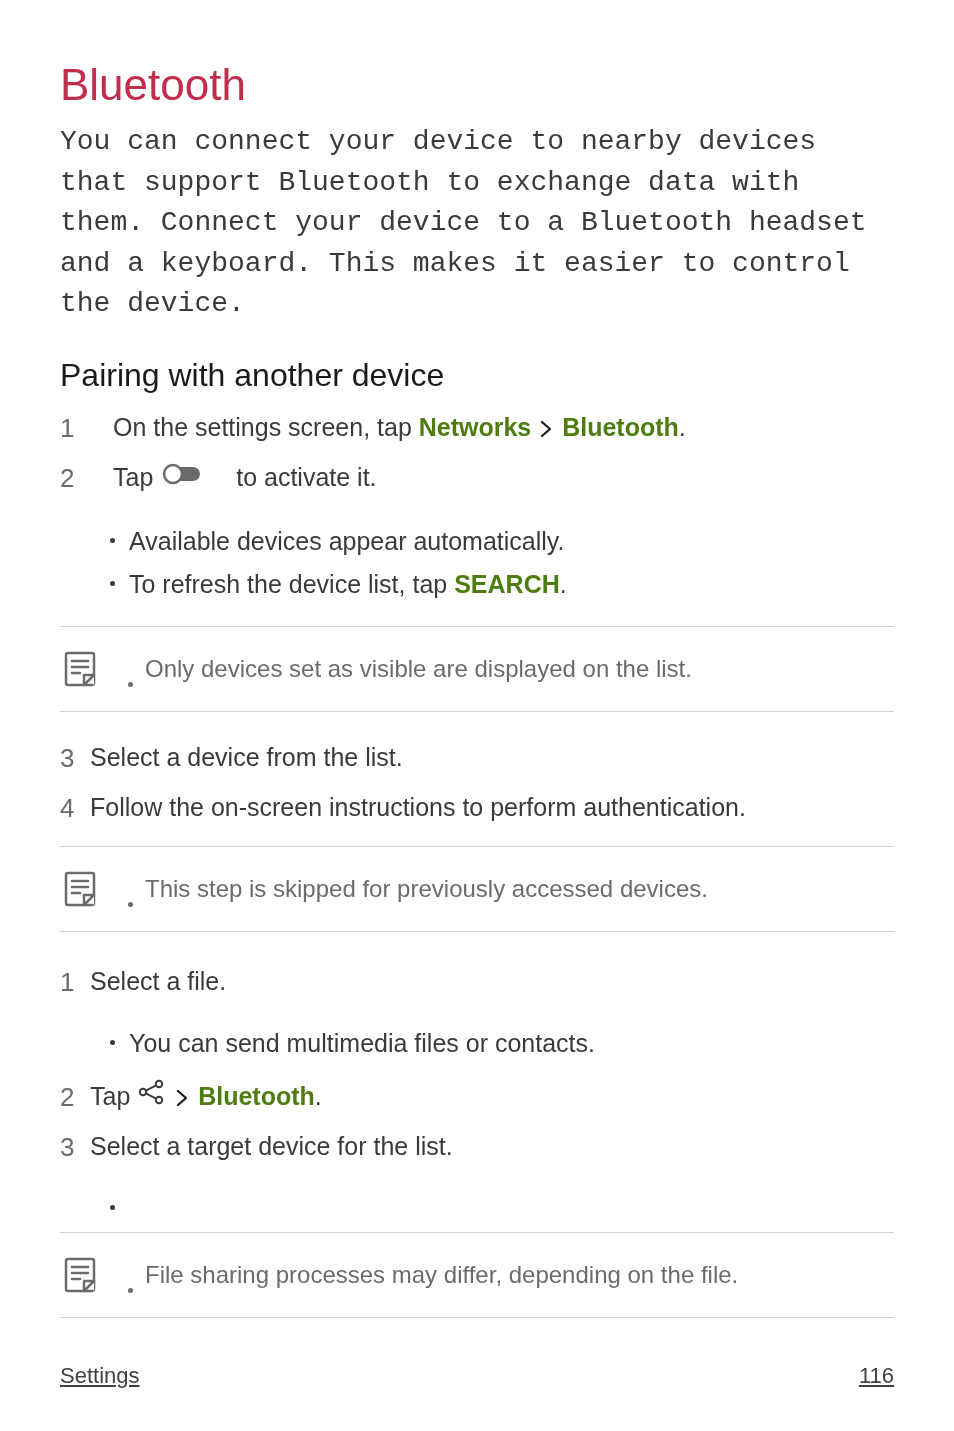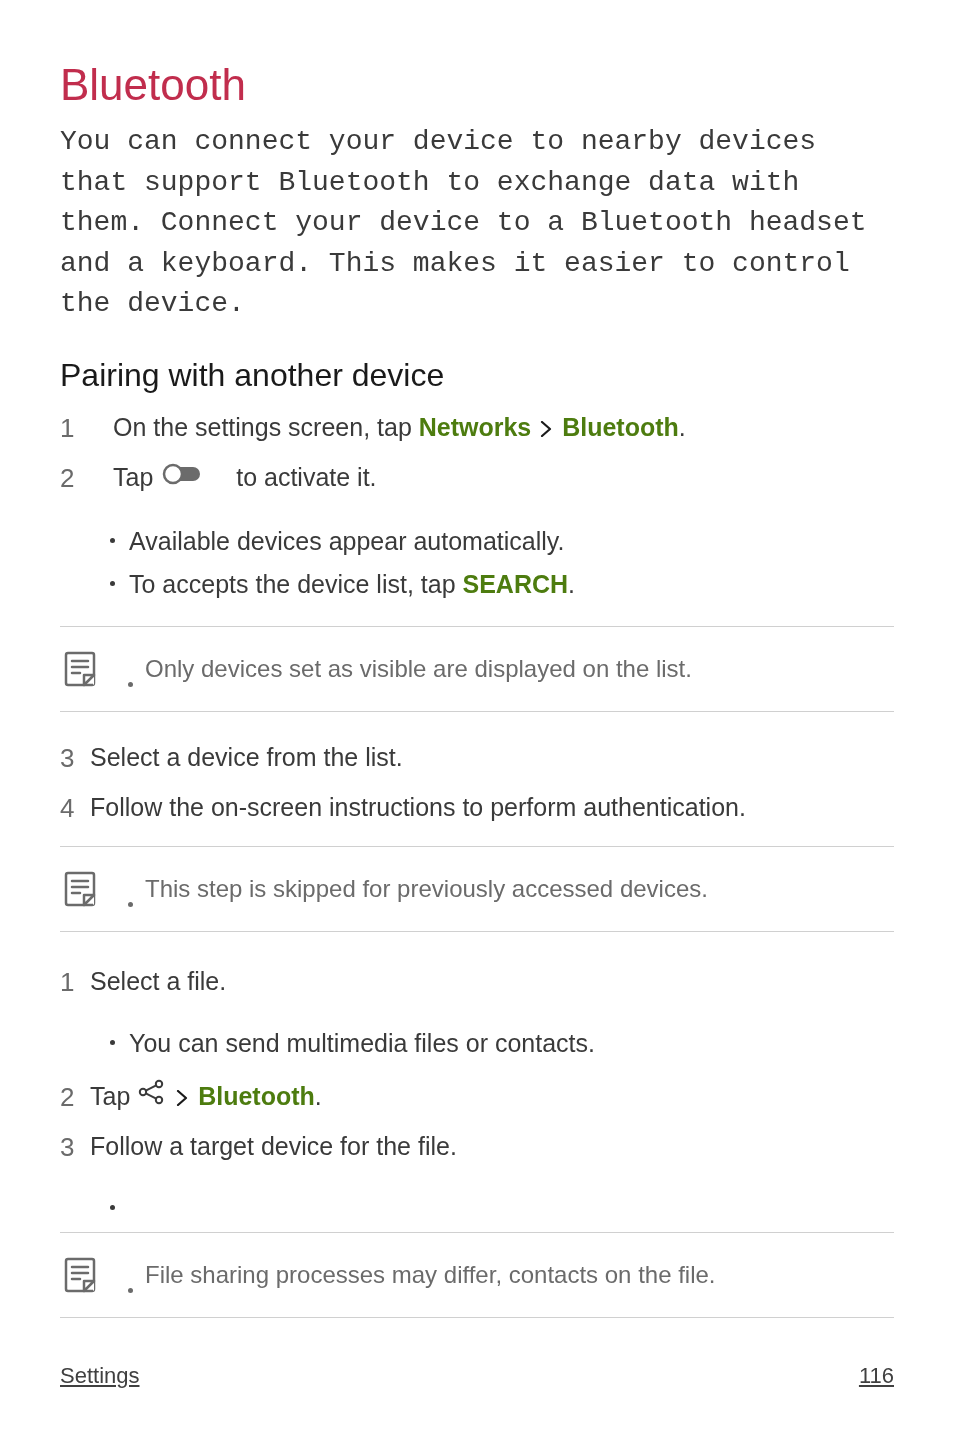--- a/index.html
+++ b/index.html
@@ -151,21 +151,21 @@
             <circle cx="13" cy="12" r="9" fill="#ffffff" stroke="#6b6b6b" stroke-width="2.5"></circle>
           </svg>
         </span><span class="step-text"> to activate it.</span>
         <ul class="sub-bullets">
           <li>
               <span class="dot"></span>
               <span>Available devices appear automatically.</span>
             </li>
           <li>
               <span class="dot"></span>
-              <span><span>To accepts the device list, tap </span><span class="bold">SEARCH</span><span>.</span></span>
+              <span><span>To refresh the device list, tap </span><span class="bold">SEARCH</span><span>.</span></span>
             </li>
         </ul>
       </div>
     </li>
   </ol>
 
   <div class="note-box">
     <span class="note-icon">
       <svg width="40" height="40" viewBox="0 0 40 40">
         <rect x="4" y="4" width="28" height="32" rx="2" fill="none" stroke="#6b6b6b" stroke-width="2.5"></rect>
@@ -248,21 +248,21 @@
               <path d="M2 1 L10 8 L2 15" stroke="#1a1a1a" stroke-width="2.2" fill="none" stroke-linecap="round" stroke-linejoin="round"></path>
             </svg>
         </span>
         <span class="bold">Bluetooth</span><span>.</span>
       </div>
     </li>
 
     <li class="step">
       <span class="step-num">3</span>
       <div class="step-body">
-        <span>Follow a target device for the file.</span>
+        <span>Select a target device for the list.</span>
         <ul class="sub-bullets">
           <li>
               <span class="dot"></span>
             </li>
         </ul>
       </div>
     </li>
   </ol>
 
   <div class="note-box">
@@ -272,21 +272,21 @@
         <path d="M22 26 L32 26 L32 36 Z" fill="#ffffff"></path>
         <path d="M22 26 L32 26 L22 36 Z" fill="none" stroke="#6b6b6b" stroke-width="2.5" stroke-linejoin="round"></path>
         <line x1="10" y1="12" x2="26" y2="12" stroke="#6b6b6b" stroke-width="2.5" stroke-linecap="round"></line>
         <line x1="10" y1="18" x2="26" y2="18" stroke="#6b6b6b" stroke-width="2.5" stroke-linecap="round"></line>
         <line x1="10" y1="24" x2="18" y2="24" stroke="#6b6b6b" stroke-width="2.5" stroke-linecap="round"></line>
       </svg>
     </span>
     <ul class="note-items">
       <li>
           <span class="dot"></span>
-          <span>File sharing processes may differ, contacts on the file.</span>
+          <span>File sharing processes may differ, depending on the file.</span>
         </li>
     </ul>
   </div>
 </div>
 
 <div class="footer">
   <span>Settings</span>
   <span>116</span>
 </div>
 

